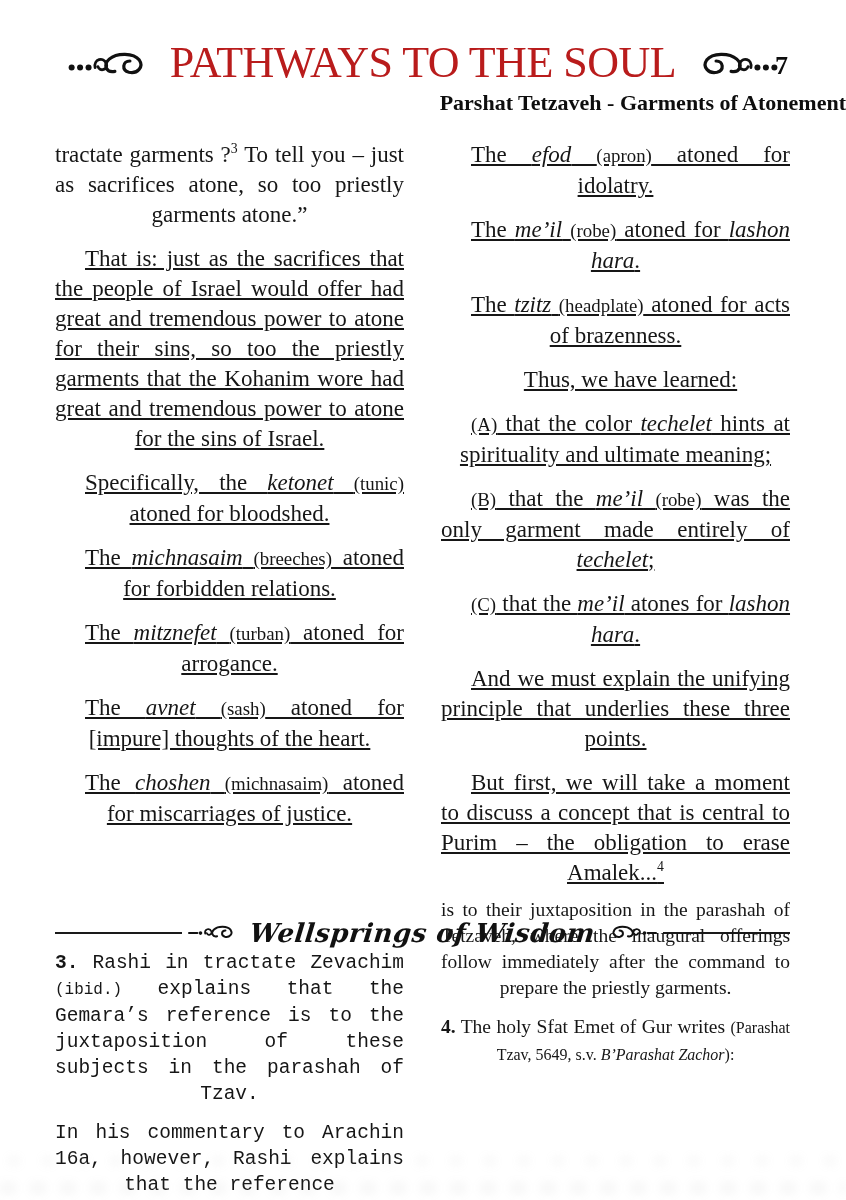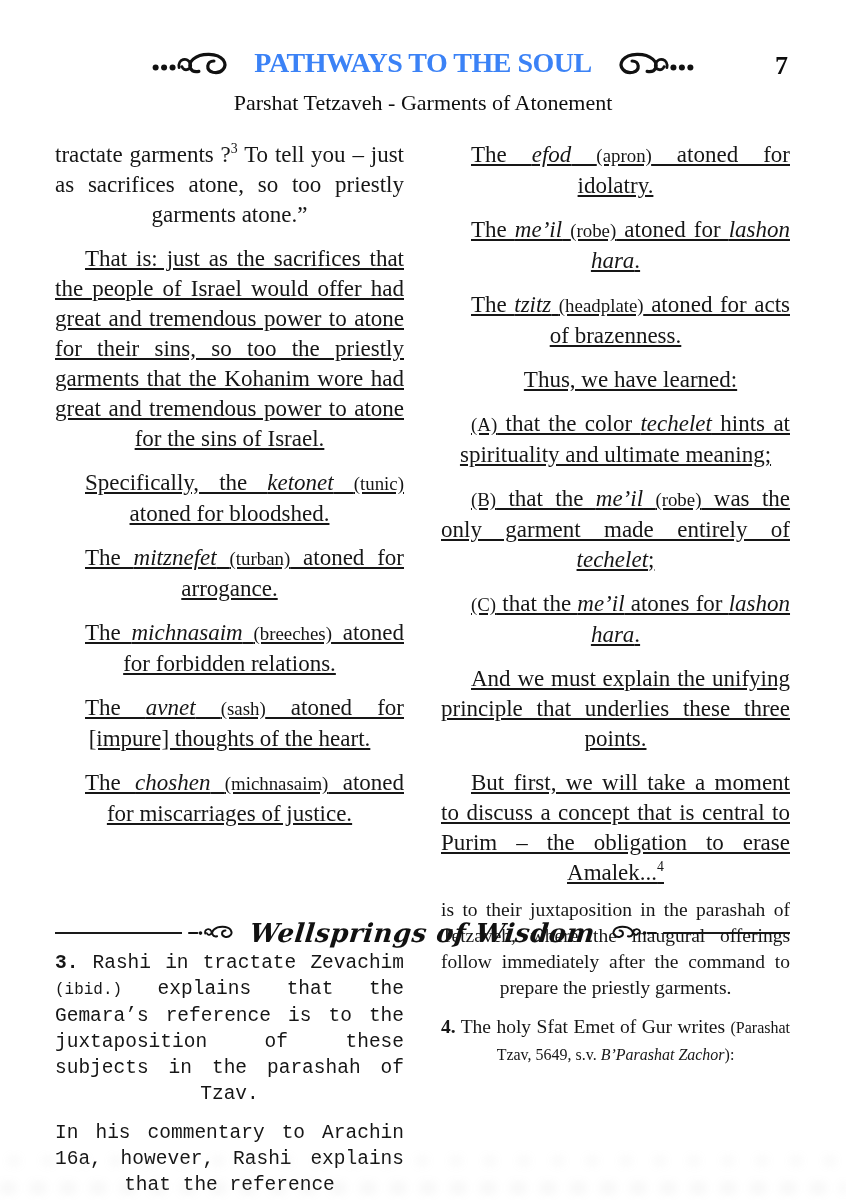--- a/index.html
+++ b/index.html
@@ -5,33 +5,33 @@
   html,body{margin:0;padding:0;}
   body{
     width:846px;height:1200px;position:relative;overflow:hidden;
     background:#ffffff;color:#151515;
     font-family:"Liberation Serif", serif;
   }
   
   .header{position:absolute;top:42px;left:0;width:846px;text-align:center;}
   .title-row{display:inline-flex;align-items:center;gap:10px;justify-content:center;}
   .book-title{
-    font-family:"Liberation Serif", serif;font-weight:bold;
-    font-size:28px;letter-spacing:-0.5px;color:#3b82f6;line-height:42px;
+    font-family:"Liberation Serif", serif;font-weight:normal;
+    font-size:44px;letter-spacing:-0.5px;color:#b91c1c;line-height:42px;
     white-space:nowrap;
   }
   .flourish{display:inline-block;}
   .flourish.flip{transform:scaleX(-1);}
   .page-num{
     position:absolute;top:9px;right:58px;
     font-size:26px;font-weight:bold;color:#0c0c0c;
   }
   .subtitle{
-    position:absolute;top:90px;left:0;width:846px;text-align:center;
-    font-size:22px;font-weight:normal;color:#0e0e0e;
+    position:absolute;top:90px;left:0;width:846px;text-align:right;
+    font-size:22px;font-weight:bold;color:#0e0e0e;
   }
   
   .col{position:absolute;width:349px;}
   .col-left {left:55px; top:140px;}
   .col-right{left:441px;top:140px;}
   .para{
     margin:0 0 14px 0;
     font-size:23px;line-height:30px;
     text-align:justify;text-align-last:center;
     color:#161616;
@@ -93,22 +93,22 @@
     </span>
   </div>
   <span class="page-num">7</span>
 </div>
 <div class="subtitle">Parshat Tetzaveh - Garments of Atonement</div>
 
 <div class="col col-left">
     <p class="para"><span>tractate garments ?</span><span class="sup">3</span><span> To tell you – just as sacrifices atone, so too priestly garments atone.”</span></p>
     <p class="para indent"><span>That is: just as the sacrifices that the people of Israel would offer had great and tremendous power to atone for their sins, so too the priestly garments that the Kohanim wore had great and tremendous power to atone for the sins of Israel.</span></p>
     <p class="para indent"><span>Specifically, the </span><span class="it">ketonet</span><span> </span><span class="sm">(tunic)</span><span> atoned for bloodshed.</span></p>
+    <p class="para indent"><span>The </span><span class="it">michnasaim</span><span> </span><span class="sm">(breeches)</span><span> atoned for forbidden relations.</span></p>
     <p class="para indent"><span>The </span><span class="it">mitznefet</span><span> </span><span class="sm">(turban)</span><span> atoned for arrogance.</span></p>
-    <p class="para indent"><span>The </span><span class="it">michnasaim</span><span> </span><span class="sm">(breeches)</span><span> atoned for forbidden relations.</span></p>
     <p class="para indent"><span>The </span><span class="it">avnet</span><span> </span><span class="sm">(sash)</span><span> atoned for [impure] thoughts of the heart.</span></p>
     <p class="para indent"><span>The </span><span class="it">choshen</span><span> </span><span class="sm">(michnasaim)</span><span> atoned for miscarriages of justice.</span></p>
   </div>
 <div class="col col-right">
     <p class="para indent"><span>The </span><span class="it">efod</span><span> </span><span class="sm">(apron)</span><span> atoned for idolatry.</span></p>
     <p class="para indent"><span>The </span><span class="it">me’il</span><span> </span><span class="sm">(robe)</span><span> atoned for </span><span class="it">lashon hara</span><span>.</span></p>
     <p class="para indent"><span>The </span><span class="it">tzitz</span><span> </span><span class="sm">(headplate)</span><span> atoned for acts of brazenness.</span></p>
     <p class="para indent"><span>Thus, we have learned:</span></p>
     <p class="para indent"><span class="sm">(A)</span><span> that the color </span><span class="it">techelet</span><span> hints at spirituality and ultimate meaning;</span></p>
     <p class="para indent"><span class="sm">(B)</span><span> that the </span><span class="it">me’il</span><span> </span><span class="sm">(robe)</span><span> was the only garment made entirely of </span><span class="it">techelet</span><span>;</span></p>

